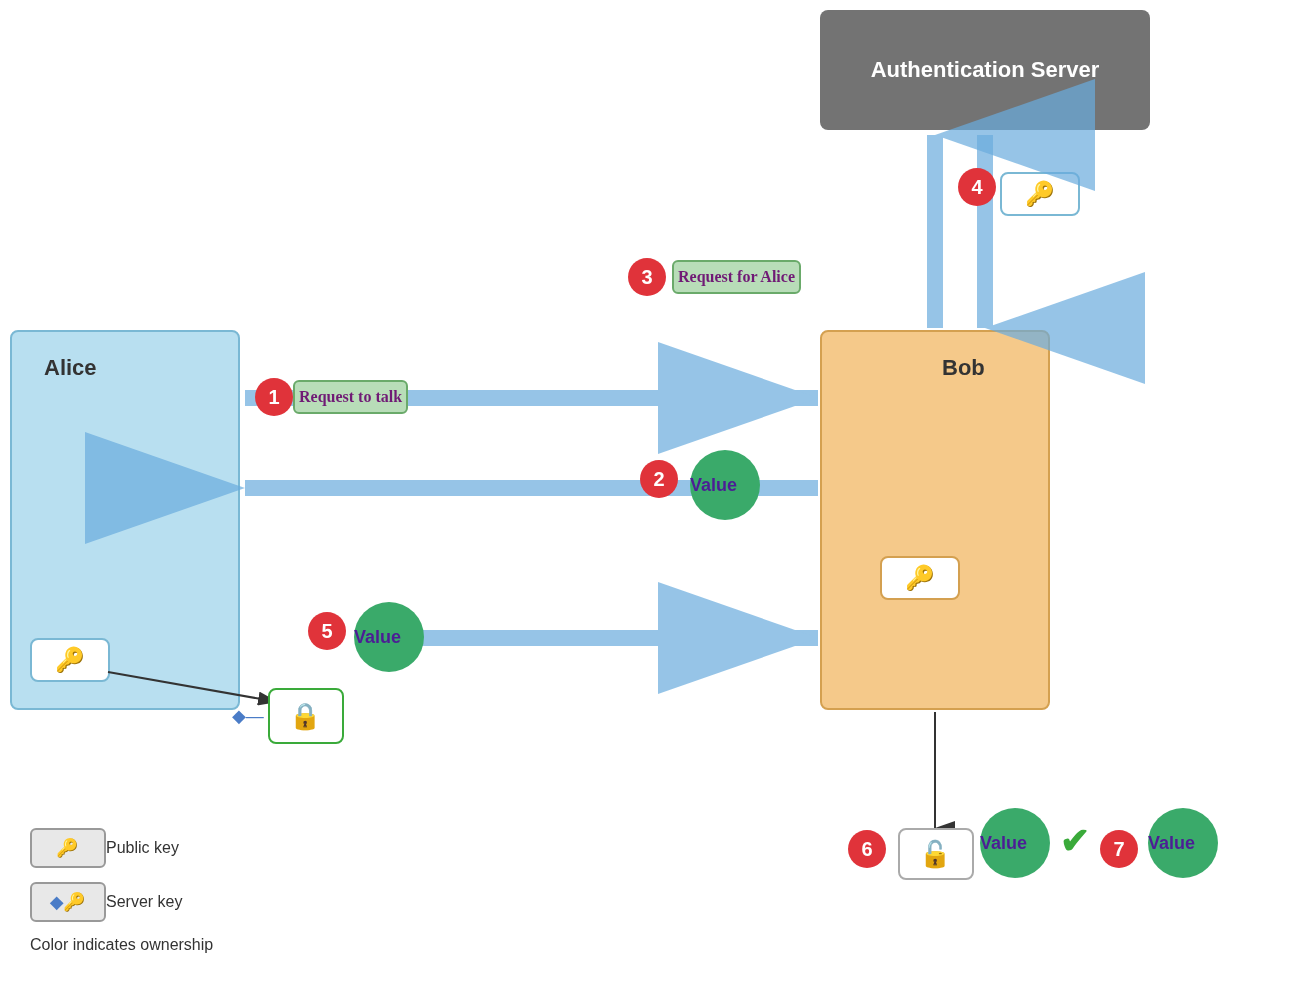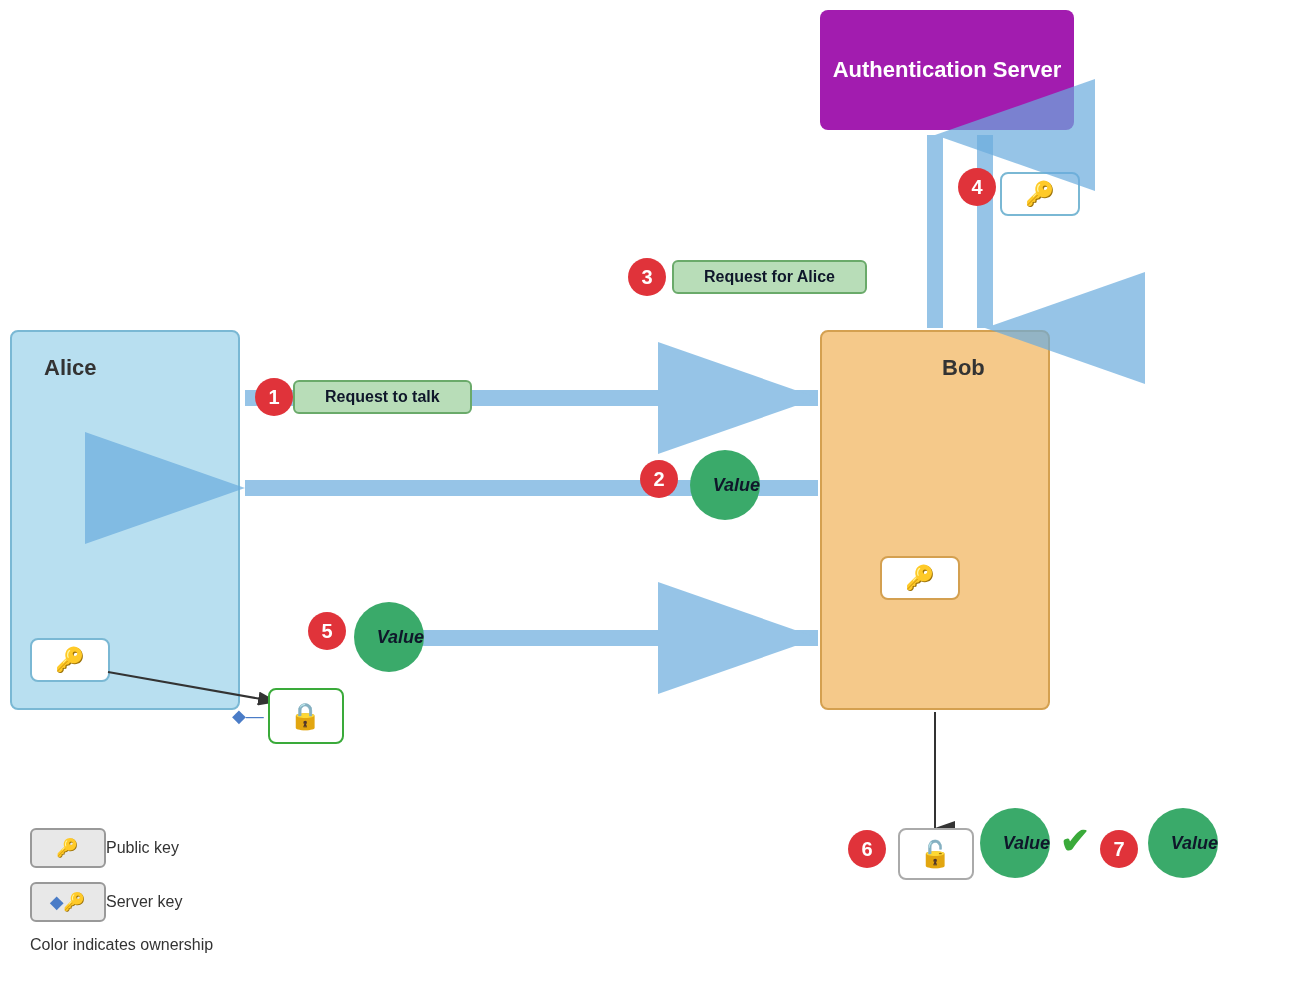--- a/index.html
+++ b/index.html
@@ -10,23 +10,23 @@
       height: 998px;
       position: relative;
       overflow: hidden;
     }
 
     
     .auth-server {
       position: absolute;
       top: 10px;
       left: 820px;
-      width: 254px;
+      width: 330px;
       height: 120px;
-      background: #a21caf;
+      background: #737373;
       border-radius: 8px;
       display: flex;
       align-items: center;
       justify-content: center;
     }
     .auth-server-label {
       color: #fff;
       font-size: 22px;
       font-weight: bold;
       text-align: center;
@@ -104,40 +104,40 @@
       font-weight: bold;
       z-index: 10;
     }
 
     
     .msg-label {
       position: absolute;
       background: #b8ddb8;
       border: 2px solid #6aaa6a;
       border-radius: 6px;
-      padding: 6px 30px;
+      padding: 6px 4px;
       font-size: 16px;
       font-weight: bold;
-      color: #0f172a;
+      color: #701a75;
+      font-family: Liberation Serif, serif;
     }
 
     
     .value-bubble {
       position: absolute;
       background: #3aaa6a;
       border-radius: 50%;
       width: 70px;
       height: 70px;
       display: flex;
       align-items: center;
-      justify-content: flex-end;
-      color: #0f172a;
+      justify-content: flex-start;
+      color: #4c1d95;
       font-size: 18px;
       font-weight: bold;
-      font-style: italic;
     }
 
     
     .arrows-svg {
       position: absolute;
       top: 0;
       left: 0;
       width: 1304px;
       height: 998px;
       pointer-events: none;

